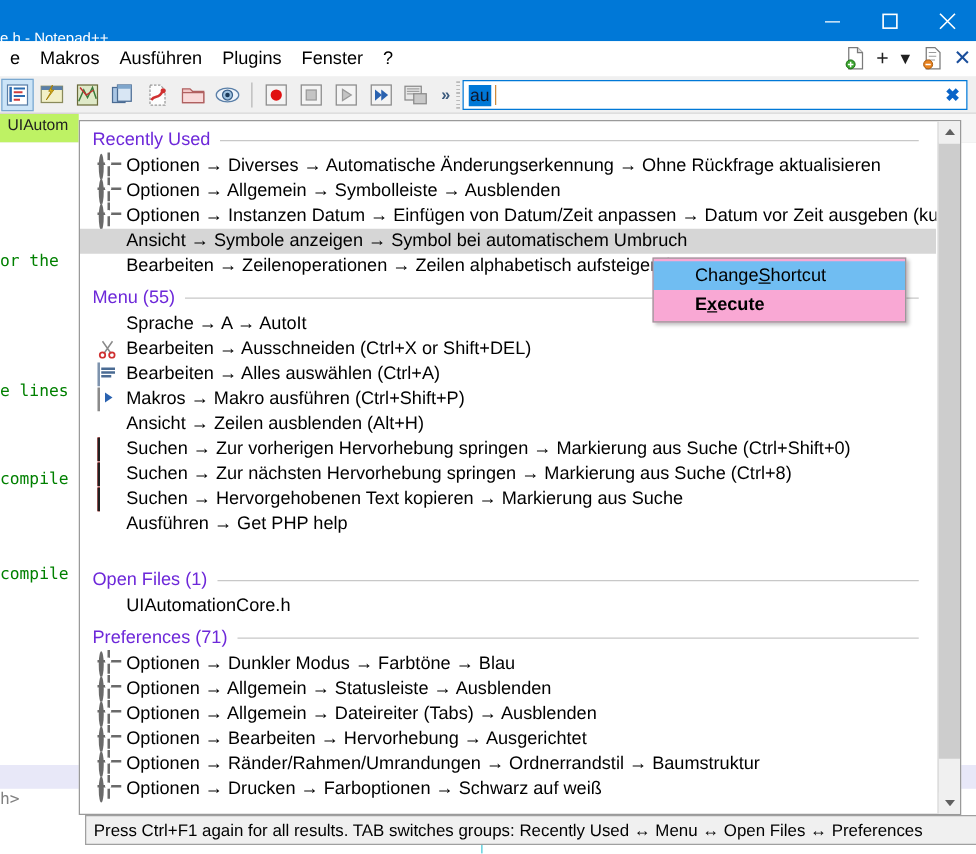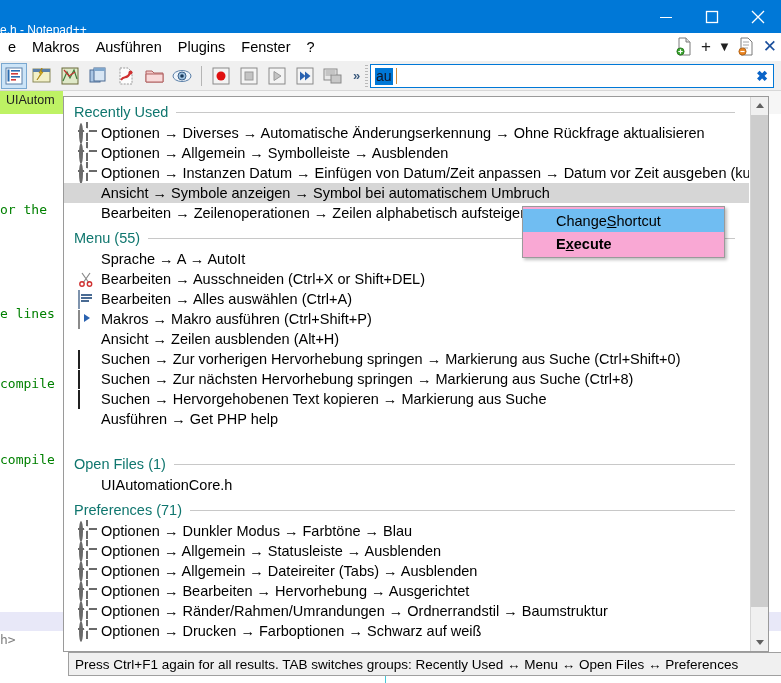--- a/index.html
+++ b/index.html
@@ -142,21 +142,21 @@
   .palette-inner {
     position: absolute; left: 0; top: 0; right: 19px; bottom: 0;
     overflow: hidden;
   }
   .section-head {
     position: relative; height: 22px; margin-top: 4px;
     display: flex; align-items: center;
     padding-left: 10px;
   }
   .section-title {
-    font-size: 14.5px; color: #0f766e; white-space: nowrap; padding-right: 8px;
+    font-size: 14.5px; color: #6d28d9; white-space: nowrap; padding-right: 8px;
   }
   .section-rule {
     flex: 1 1 auto; height: 1px; background: #c8c8c8; margin-right: 14px;
   }
   .row {
     position: relative; height: 20px;
     display: flex; align-items: center;
     padding-left: 14px;
     white-space: nowrap;
   }

